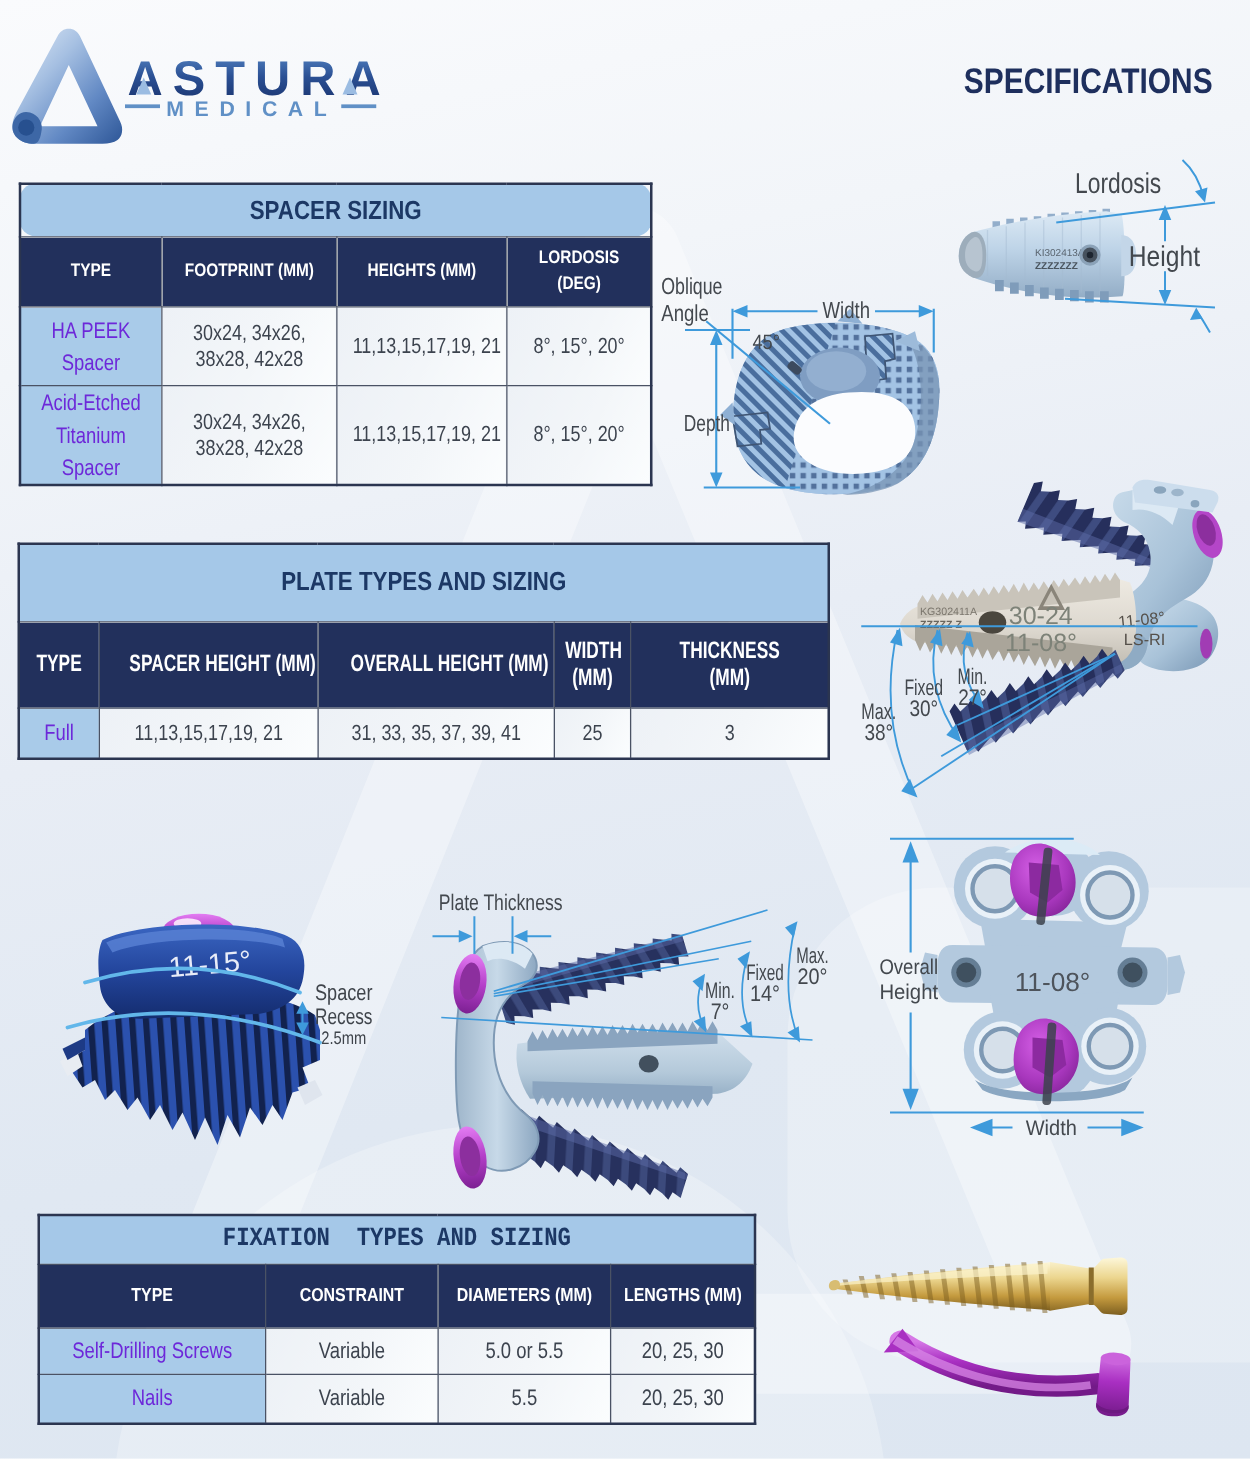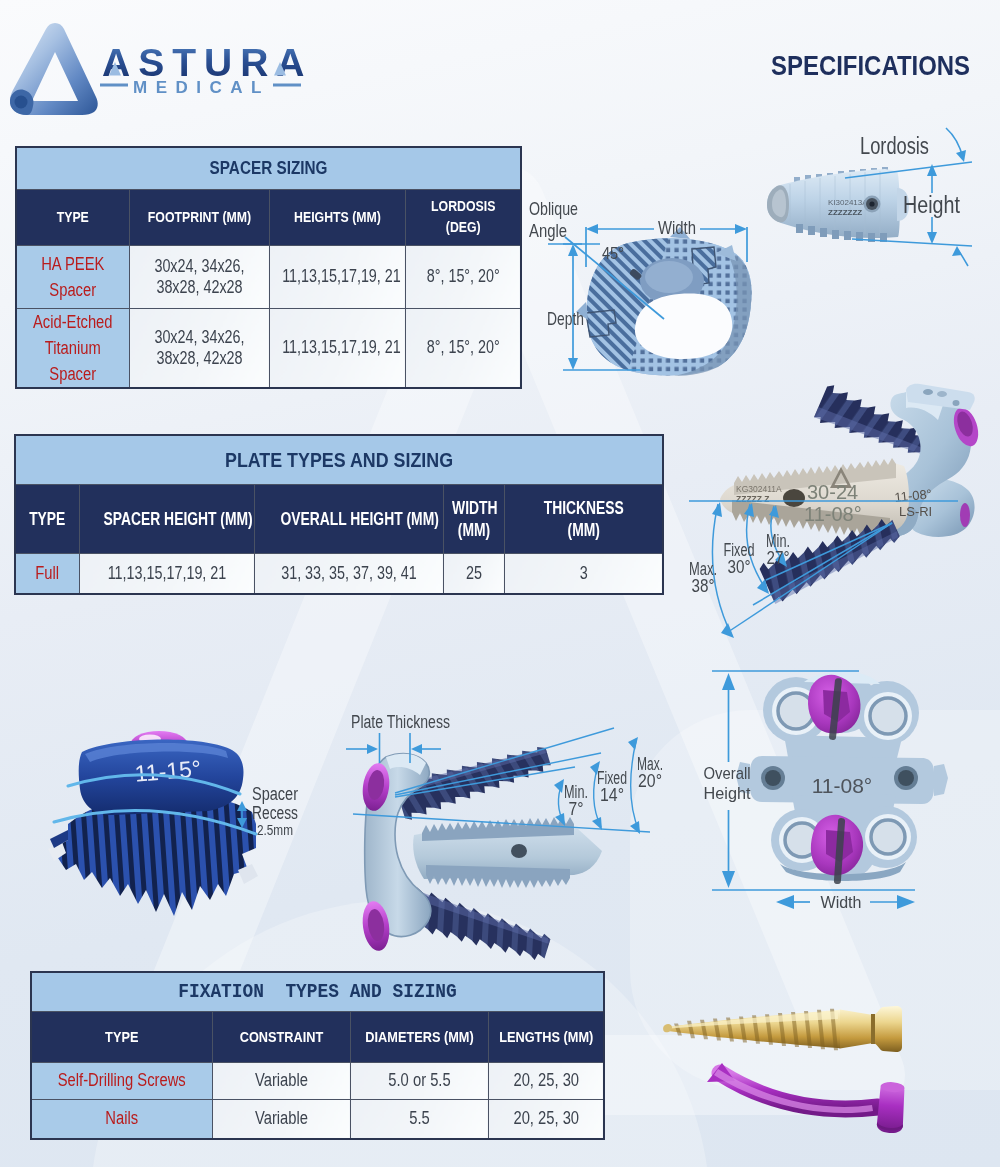--- a/index.html
+++ b/index.html
@@ -7,28 +7,28 @@
   #page{position:relative;width:1000px;height:1167px;overflow:hidden;
     background:linear-gradient(168deg,#fafbfd 0%,#f2f5f9 22%,#e8edf5 45%,#e0e8f2 70%,#dde6f1 100%);}
   .abs{position:absolute;}
   #wm{position:absolute;left:0;top:0;width:1000px;height:1167px;}
 
   table.t{border-collapse:collapse;table-layout:fixed;position:absolute;
     border:2px solid #2b3550;}
   table.t td{border:1.5px solid #4a5264;overflow:hidden;text-align:center;vertical-align:middle;padding:0;}
   .title{background:#a5c8e8;color:#1c3865;font-weight:bold;}
   .hdr{background:#22305c;color:#fff;font-weight:bold;}
-  .blue{background:#a9cbe9;color:#b91c1c;}
+  .blue{background:#a9cbe9;color:#6d28d9;}
   .data{background:linear-gradient(115deg,#edf1f6 0%,#f3f6f9 55%,#fbfdfe 100%);color:#3c434e;}
   .sx{display:block;width:100%;white-space:nowrap;text-align:center;}
   .title .sx{transform:scaleX(0.85);}
   td.data .sx,td.blue .sx{transform:scaleX(0.82);}
 
   #t1{left:15px;top:146px;width:505px;}
-  #t1 .title{font-size:18px;}
+  #t1 .title{font-size:21px;border-radius:12px;}
   #t1 .hdr{font-size:14.5px;}
   #t1 .hdr .sx{transform:scaleX(0.85);}
   #t1 td{font-size:17.5px;line-height:21px;}
   #t1 td.blue{font-size:18px;line-height:26px;}
 
   #t2{left:14px;top:434px;width:648px;}
   #t2 .title{font-size:21px;}
   #t2 .hdr{font-size:19px;line-height:22px;}
   #t2 .hdr .sx{transform:scaleX(0.73);}
   #t2 td{font-size:17.5px;}
@@ -144,21 +144,21 @@
 
   <table class="t" id="t2">
     <colgroup>
         <col style="width:64px">
         <col style="width:175px">
         <col style="width:189px">
         <col style="width:61px">
         <col style="width:159px">
       </colgroup>
     <tbody>
-        <tr style="height:49px">
+        <tr style="height:62px">
           <td class="title" colspan="5">
             <span class="sx">PLATE TYPES AND SIZING</span>
           </td>
         </tr>
     <tr style="height:69px">
           <td class="hdr">
             <span class="sx">TYPE</span>
           </td>
           <td class="hdr">
             <span class="sx">SPACER HEIGHT (MM)</span>
@@ -244,21 +244,21 @@
           <td class="data">
             <span class="sx">5.5</span>
           </td>
           <td class="data">
             <span class="sx">20, 25, 30</span>
           </td>
         </tr>
   </tbody>
     </table>
 
-  <div class="abs" id="illA" style="left:520px;top:187px;width:270px;height:205px;">
+  <div class="abs" id="illA" style="left:520px;top:207px;width:270px;height:205px;">
     <svg width="270" height="205" viewBox="0 0 270 205">
       <defs>
         <pattern id="stripeP" width="8" height="8" patternUnits="userSpaceOnUse" patternTransform="rotate(-45 0 0)">
           <rect width="8" height="8" fill="#a3c3e4"></rect>
           <rect width="4" height="8" fill="#4a6e9d"></rect>
         </pattern>
         <pattern id="checkP" width="8.5" height="8.5" patternUnits="userSpaceOnUse">
           <rect width="8.5" height="8.5" fill="#a3c3e4"></rect>
           <rect x="1.4" y="1.4" width="4.3" height="4.3" fill="#53719c"></rect>
         </pattern>

